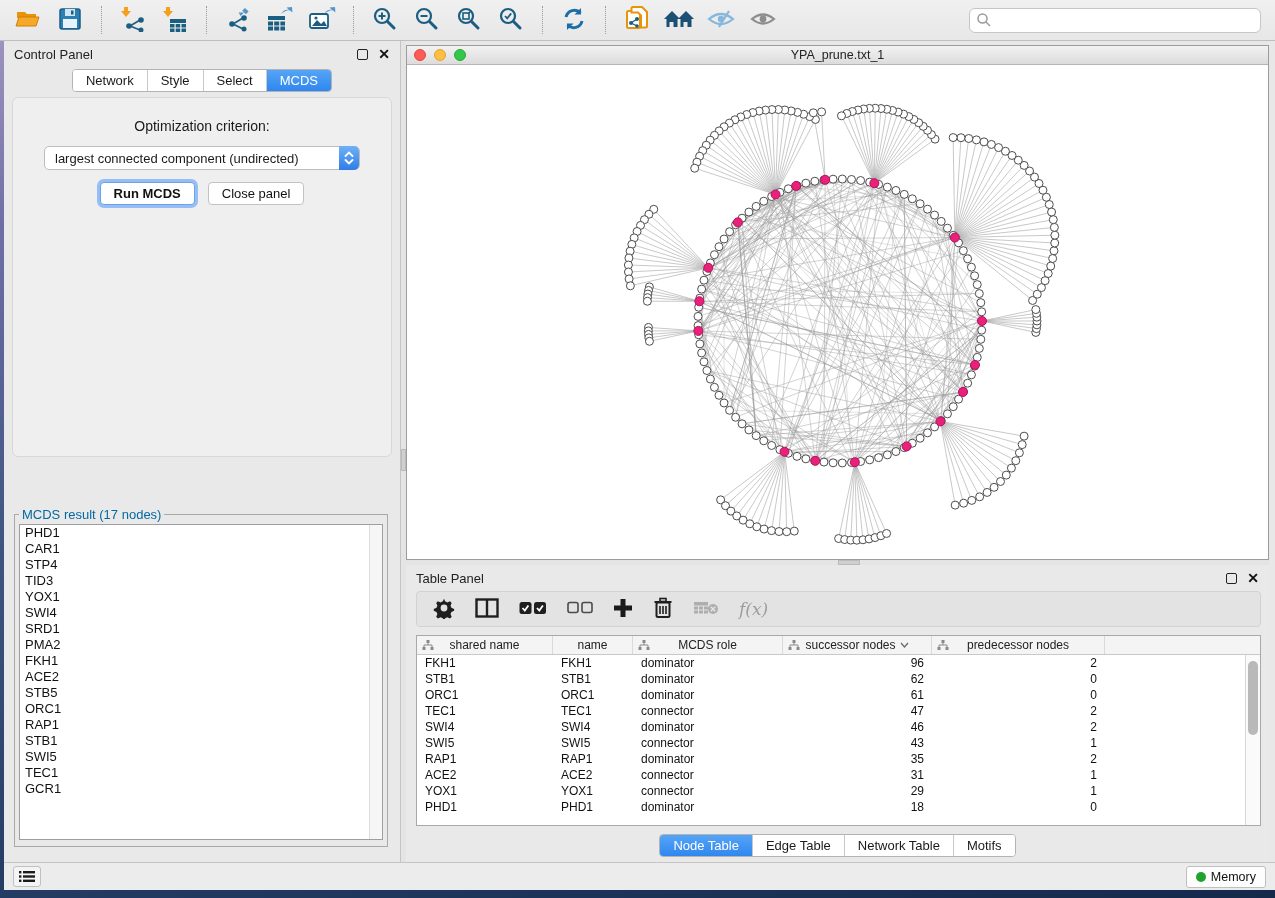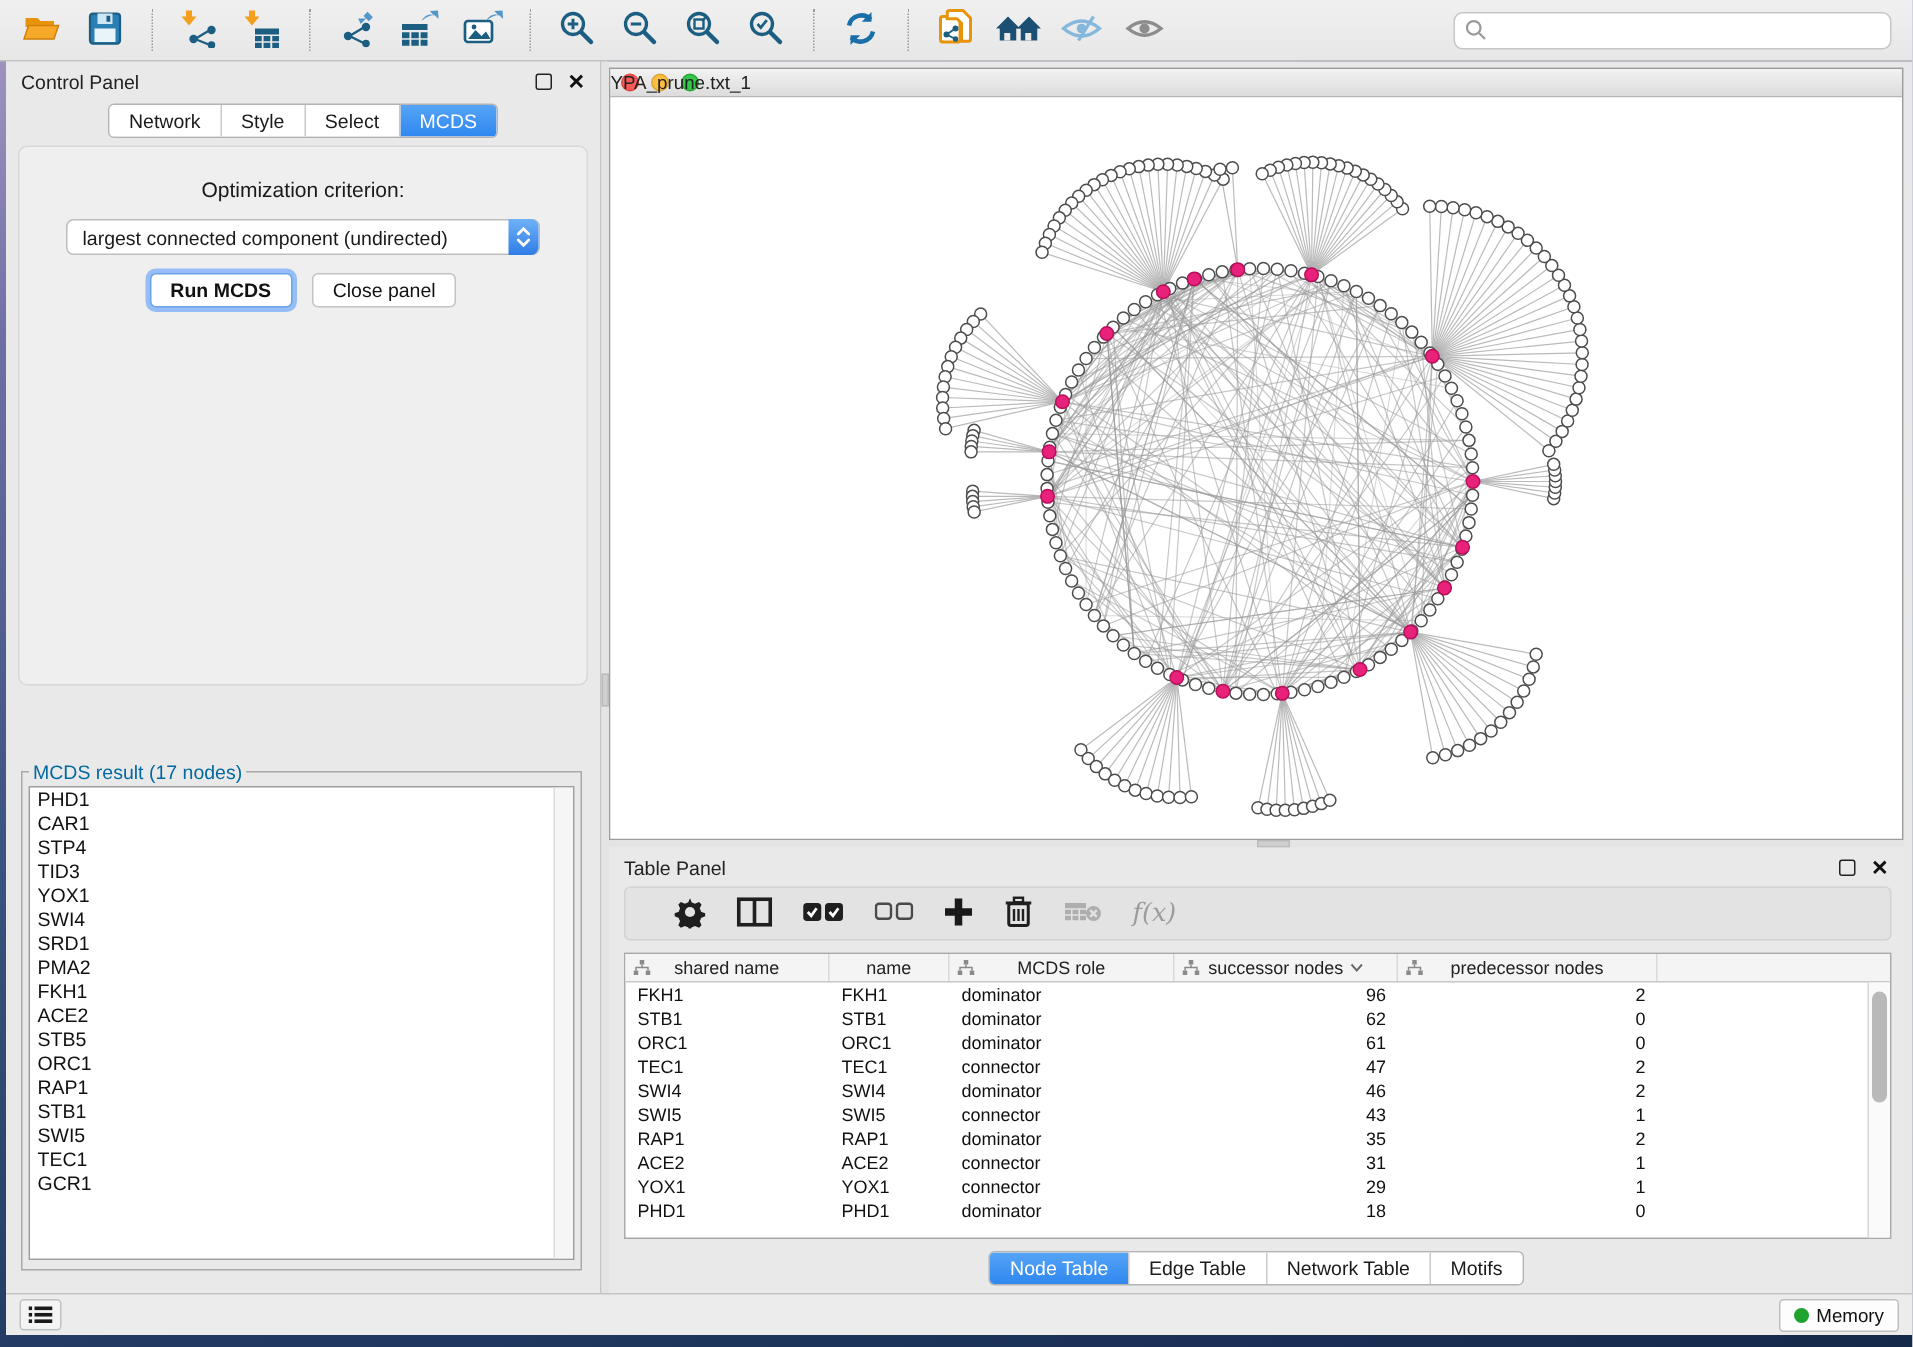--- a/index.html
+++ b/index.html
@@ -64,32 +64,32 @@
   
   .net-window { position:absolute; left:402px; top:4px; right:6px; height:515px; background:#fff; border:1px solid #9c9c9c; }
   .net-titlebar {
     position:absolute; top:0; left:0; right:0; height:19px; background:linear-gradient(#f2f2f2,#dcdcdc);
     border-bottom:1px solid #b5b5b5; display:flex; align-items:center; padding:0 7px;
   }
   .tl { width:12px; height:12px; border-radius:50%; margin-right:8px; }
   .tl.red { background:#fc5b57; border:1px solid #e2463f; }
   .tl.yellow { background:#fdbe41; border:1px solid #e0a32e; }
   .tl.green { background:#34c84a; border:1px solid #2aa836; }
-  .net-title { position:absolute; left:0; right:0; text-align:left; font-size:12.5px; color:#222; }
+  .net-title { position:absolute; left:0; right:0; text-align:center; font-size:12.5px; color:#222; }
   .net-canvas { position:absolute; top:19px; left:0; right:0; bottom:0; background:#fff; overflow:hidden; }
   
   .v-splitter { position:absolute; left:397px; top:0; width:5px; bottom:28px; background:#e4e4e4; }
   .v-grip { position:absolute; top:408px; left:0; width:5px; height:22px; background:#cfcfcf; border:1px solid #bbb; }
   .h-splitter { position:absolute; left:402px; right:6px; top:519px; height:5px; background:#e4e4e4; }
   .h-grip { position:absolute; left:50%; top:0; width:22px; height:5px; background:#cfcfcf; border:1px solid #bbb; }
   
   .table-panel { position:absolute; left:402px; right:6px; top:524px; bottom:28px; background:#e9e9e9; }
   .tp-toolbar {
     position:absolute; top:26px; left:10px; right:8px; height:36px; background:#e3e3e3;
-    border:1px solid #d2d2d2; border-radius:4px; display:flex; align-items:center; gap:20px; padding:0 32px;
+    border:1px solid #d2d2d2; border-radius:4px; display:flex; align-items:center; gap:20px; padding:0 16px;
   }
   .tp-icon { display:flex; align-items:center; justify-content:center; height:26px; }
   .fx-label { font-family:"DejaVu Serif", serif; font-style:italic; font-size:17px; color:#9c9c9c; }
   .table-area { position:absolute; top:70px; left:10px; right:8px; bottom:36px; background:#fff; border:1px solid #a9a9a9; }
   .thead { display:flex; height:19px; background:#f4f4f4; border-bottom:1px solid #c9c9c9; }
   .th {
     position:relative; display:flex; align-items:center; justify-content:center; font-size:12px; color:#222;
     border-right:1px solid #d9d9d9; gap:4px;
   }
   .th .tree-ic { position:absolute; left:5px; top:4px; }

